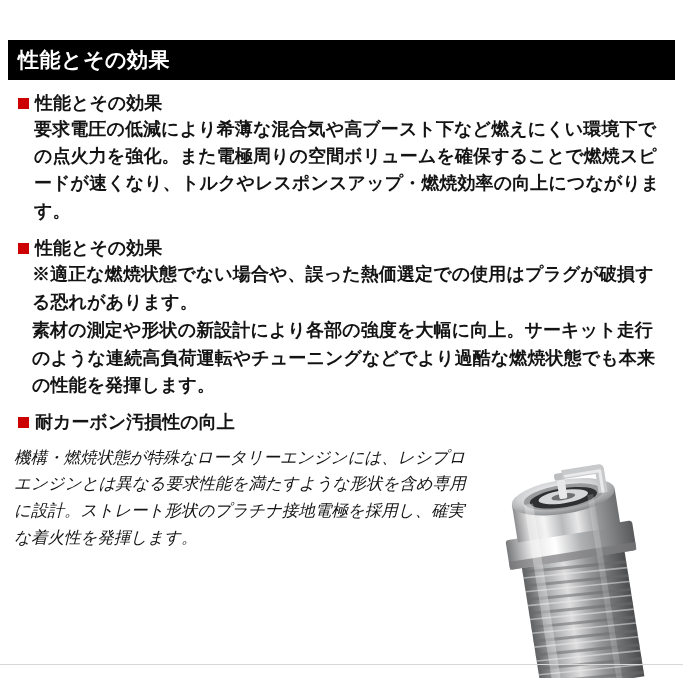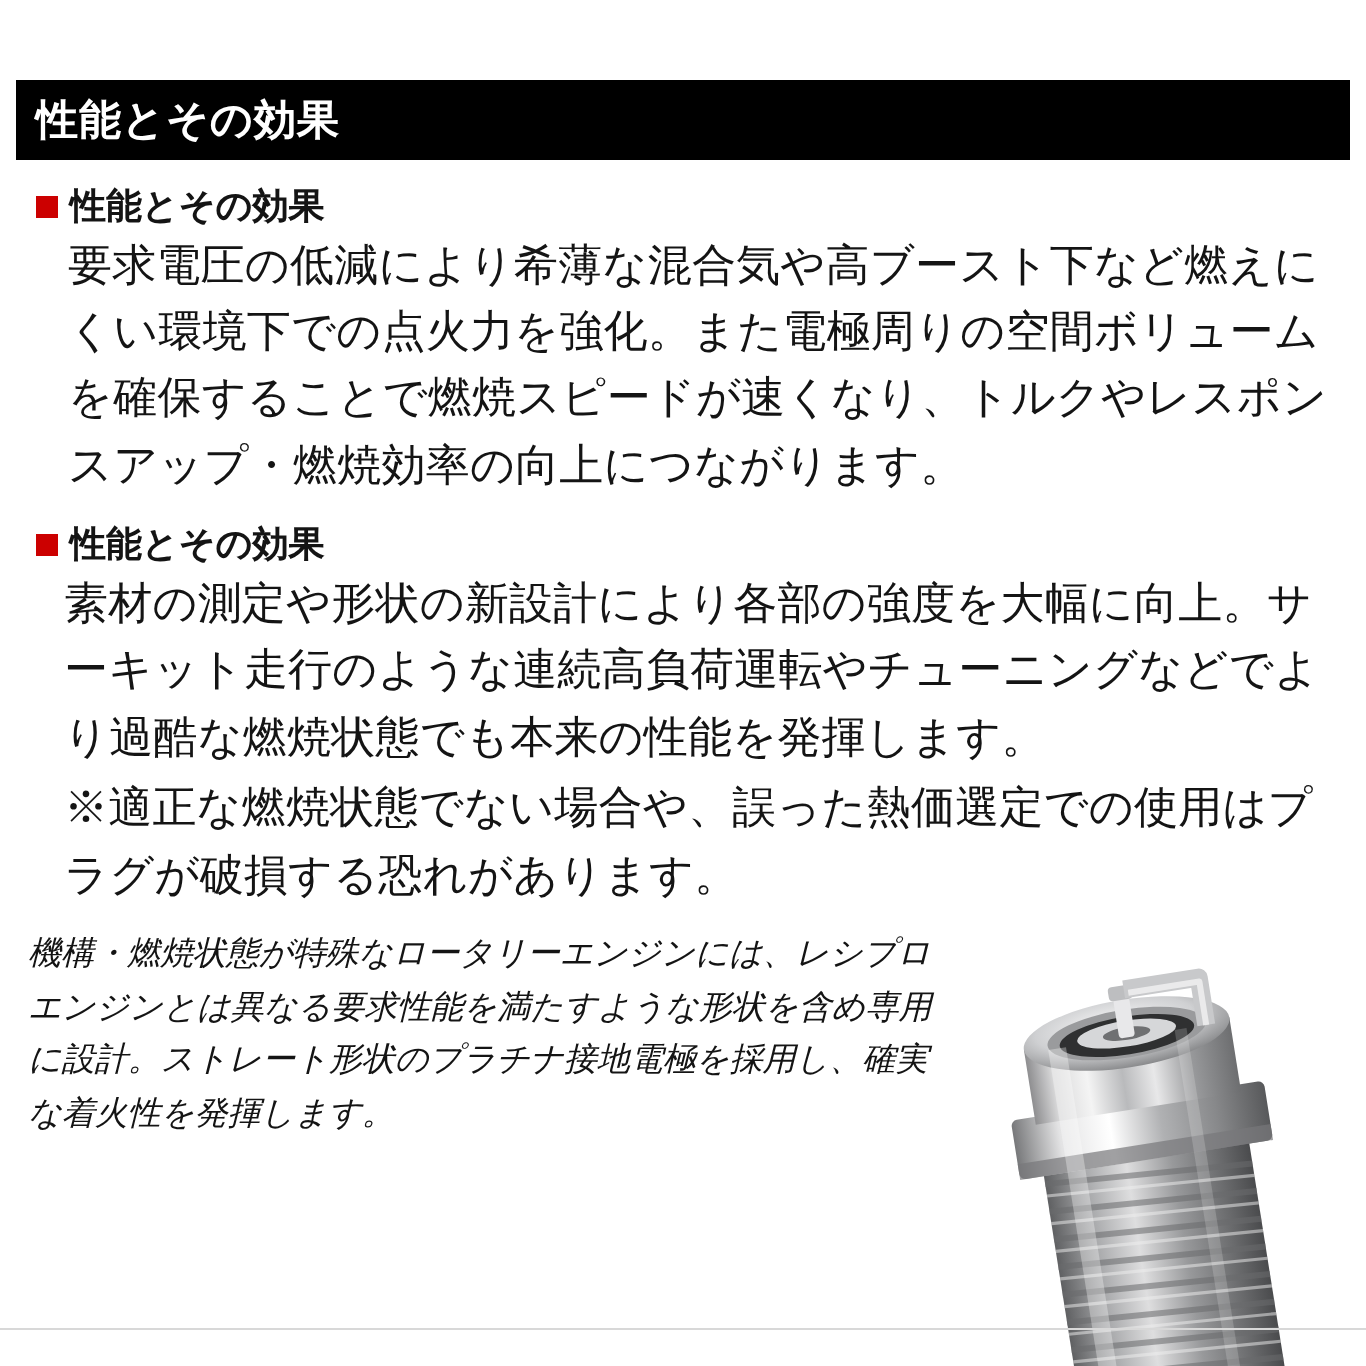--- a/index.html
+++ b/index.html
@@ -67,24 +67,25 @@
     margin-right: 6px;
     flex: 0 0 auto;
   }
   .bullet-head .bullet-text {
     font-size: 18px;
     font-weight: bold;
     line-height: 1.25;
   }
 
   .para {
-    font-size: 22px;
+    font-size: 18px;
     line-height: 1.52;
     margin: 0 0 0 16px;
     letter-spacing: 0.1px;
+    font-weight: bold;
   }
   .para.tight {
     margin-top: 1px;
   }
   .para.nomargin {
     margin-left: 14px;
   }
 
   
   .re-section {
@@ -135,23 +136,27 @@
       <div class="bullet-head">
         <span class="bullet-square"></span>
         <span class="bullet-text">性能とその効果</span>
       </div>
       <p class="para tight">要求電圧の低減により希薄な混合気や高ブースト下など燃えにくい環境下での点火力を強化。また電極周りの空間ボリュームを確保することで燃焼スピードが速くなり、トルクやレスポンスアップ・燃焼効率の向上につながります。</p>
 
       <div class="bullet-head">
         <span class="bullet-square"></span>
         <span class="bullet-text">性能とその効果</span>
       </div>
+      <p class="para nomargin" style="margin-top:2px;">※適正な燃焼状態でない場合や、誤った熱価選定での使用はプラグが破損する恐れがあります。</p>
       <p class="para tight nomargin">素材の測定や形状の新設計により各部の強度を大幅に向上。サーキット走行のような連続高負荷運転やチューニングなどでより過酷な燃焼状態でも本来の性能を発揮します。</p>
-      <p class="para nomargin" style="margin-top:2px;">※適正な燃焼状態でない場合や、誤った熱価選定での使用はプラグが破損する恐れがあります。</p>
-
+
+      <div class="bullet-head">
+        <span class="bullet-square"></span>
+        <span class="bullet-text">耐カーボン汚損性の向上</span>
+      </div>
     </div>
 
 
     <div class="re-section">
       <div class="re-text">機構・燃焼状態が特殊なロータリーエンジンには、レシプロエンジンとは異なる要求性能を満たすような形状を含め専用に設計。ストレート形状のプラチナ接地電極を採用し、確実な着火性を発揮します。</div>
 
       <div class="plug-image">
         <svg class="plug-svg" width="220" height="240" viewBox="0 0 220 240">
           <defs>
             <linearGradient id="metalV" x1="0" y1="0" x2="1" y2="0">

